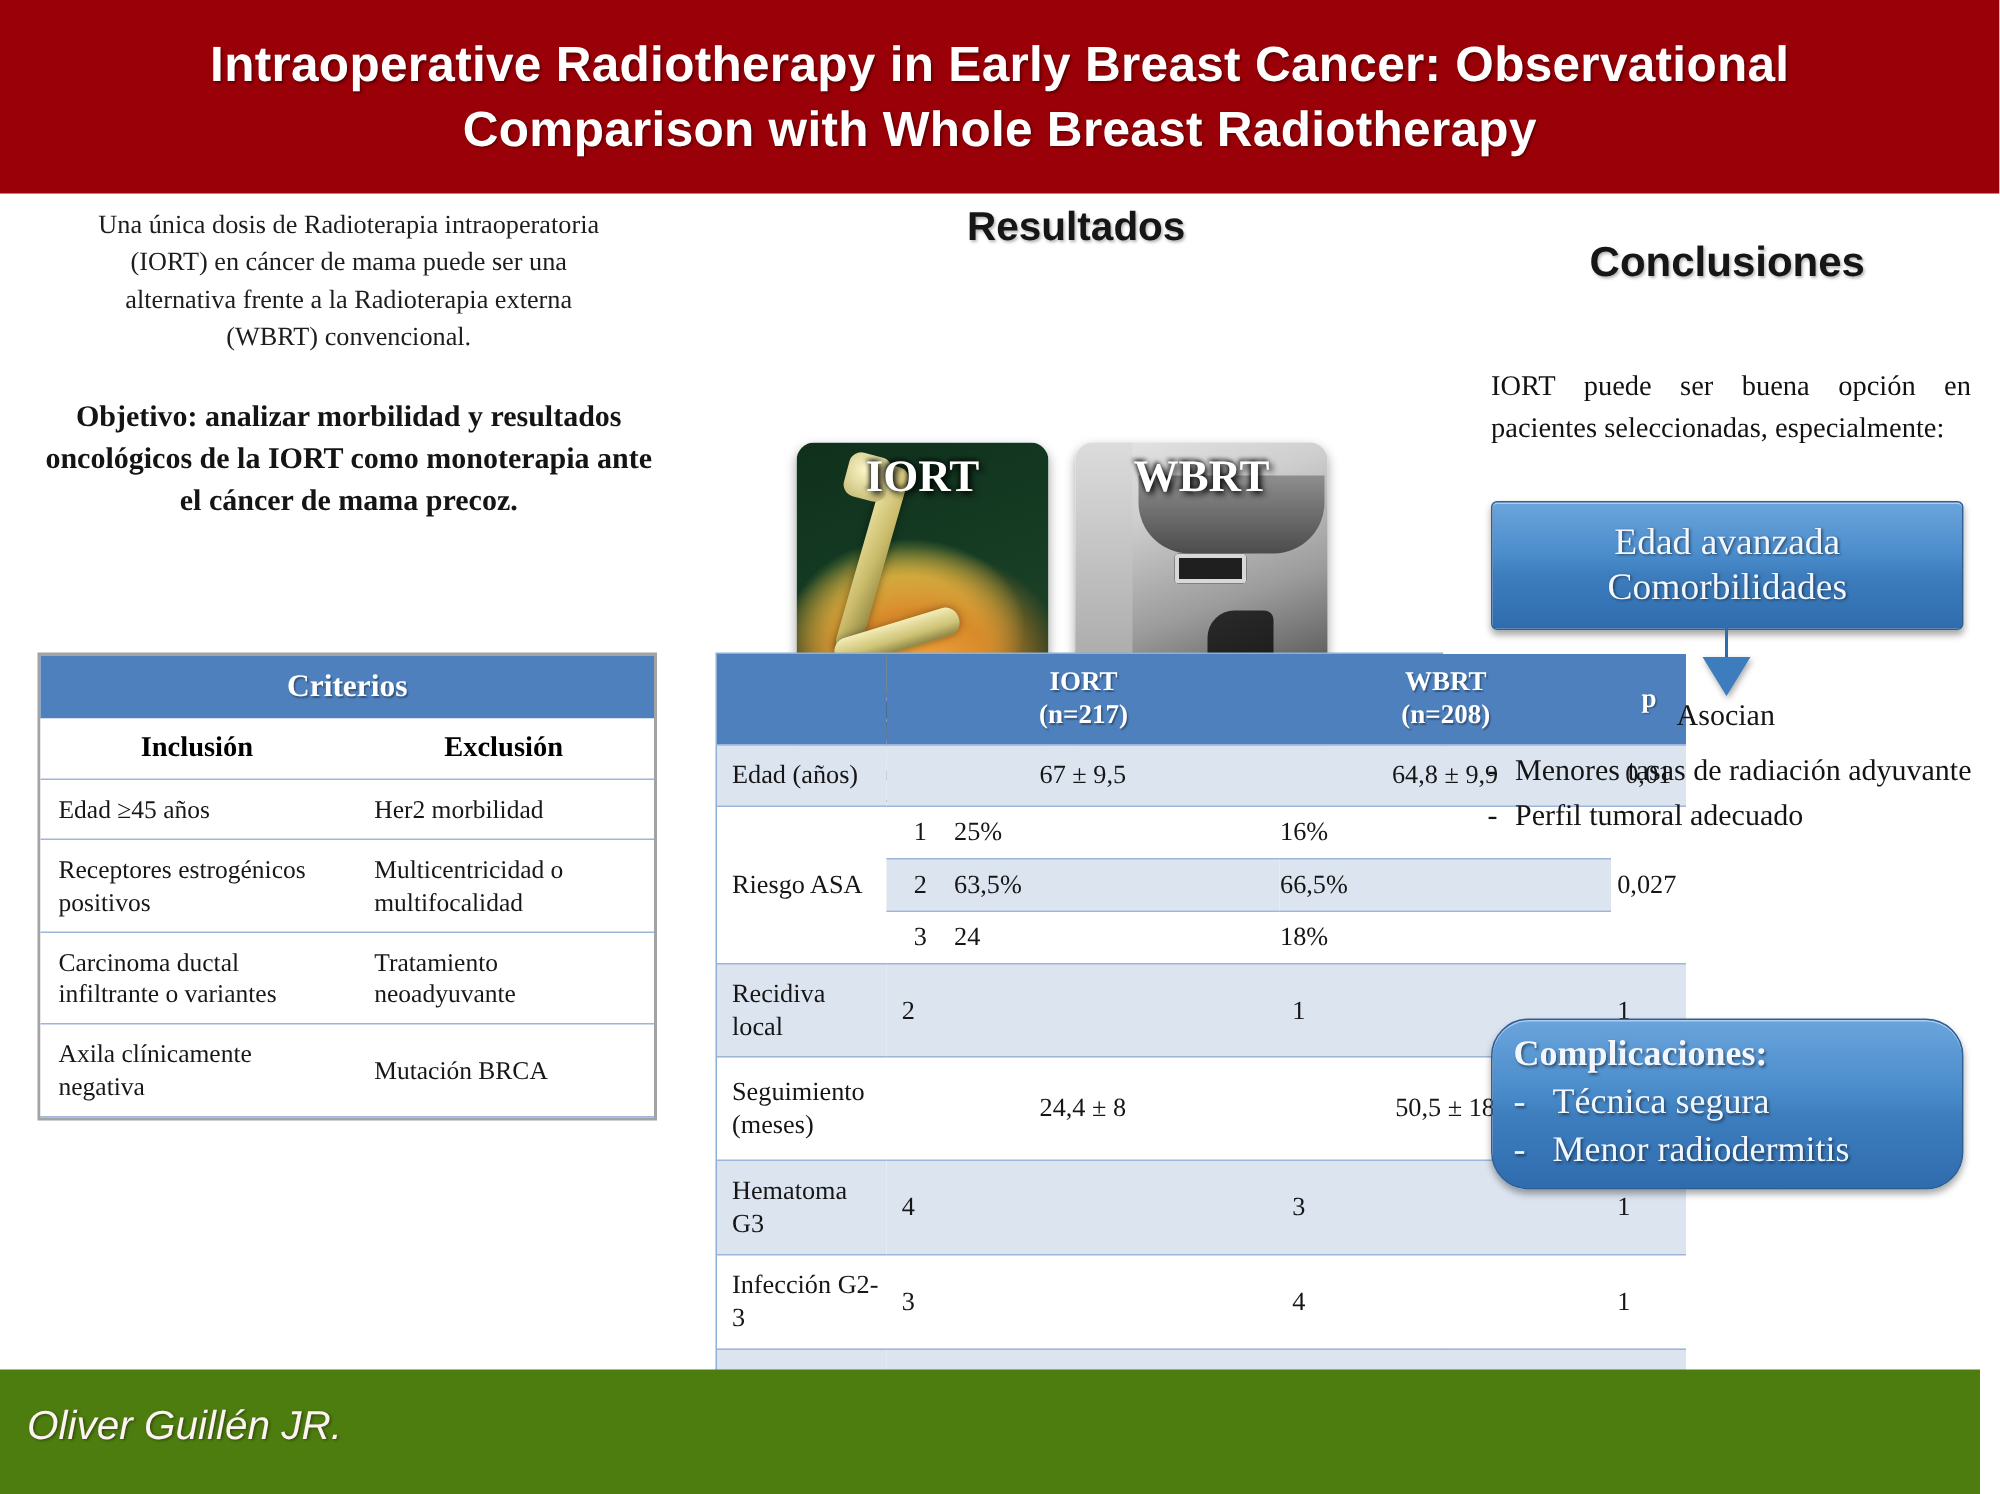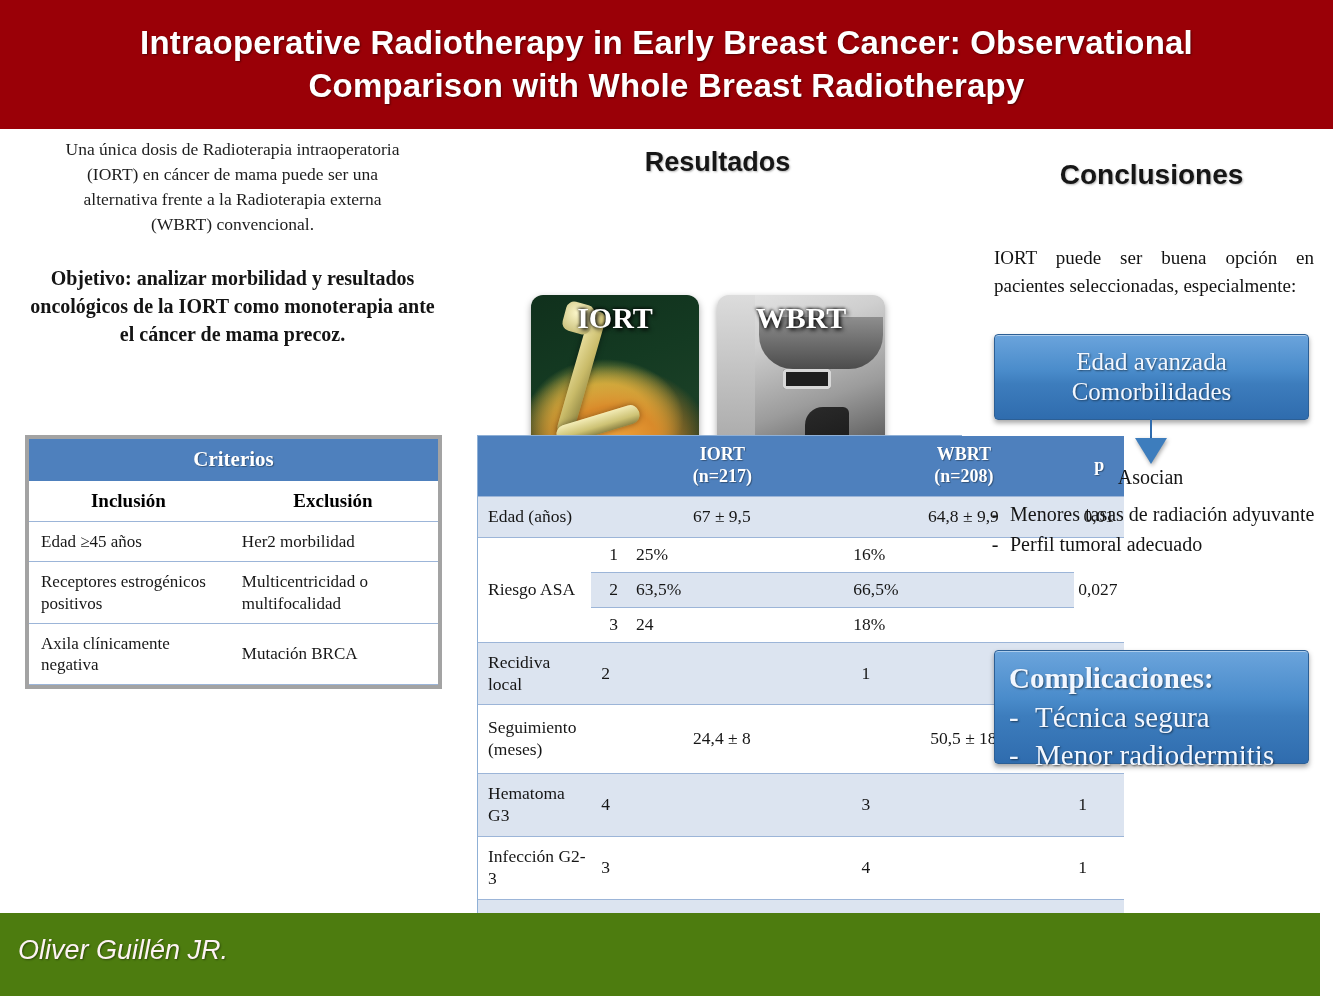--- a/index.html
+++ b/index.html
@@ -45,21 +45,21 @@
   .col-mid{left:465px;width:505px;}
   .col-right{left:970px;width:363px;}
 
   .section-head{
     text-align:center;
     font-family:"Liberation Sans", sans-serif;
     font-weight:bold;color:#161616;
     text-shadow:1px 1px 2px rgba(120,120,120,.55);
   }
   .head-intro{font-size:28px;margin-top:28px;}
-  .head-result{font-size:27px;margin-top:18px;}
+  .head-result{font-size:27px;margin-top:7px;}
   .head-concl{font-size:28px;margin-top:30px;text-align:center;}
 
   
   .intro-body{
     margin:8px auto 0 auto;width:345px;
     text-align:center;font-size:17.5px;line-height:1.42;
     color:#1d1d1d;
   }
   .intro-obj{
     margin:28px auto 6px auto;width:410px;
@@ -76,21 +76,21 @@
     font-weight:bold;text-align:center;
     text-shadow:1px 1px 1px rgba(0,0,0,.35);
   }
   .rowline{border-top:1px solid #9cb5d8;border-bottom:1px solid #9cb5d8;}
   .zebra{background:#dce4f0;}
   .plain{background:#ffffff;}
 
   
   #criterios-table{
     left:25px;top:435px;width:409px;
-    border:4px solid #a3a3a3;
+    border:2px solid #a3a3a3;
   }
   #criterios-table table{width:409px;}
   #criterios-table .title-cell{
     font-size:21px;padding:8px 0 9px 0;
   }
   #criterios-table .subhdr td{
     text-align:center;font-weight:bold;font-size:19px;
     padding:9px 0 9px 0;background:#fff;
     border-bottom:1px solid #9cb5d8;
   }
@@ -239,23 +239,23 @@
   .assoc-list{
     position:absolute;left:10px;top:372px;width:340px;
     font-size:20px;line-height:1.38;color:#141414;
   }
   .assoc-row{display:flex;margin-bottom:2px;}
   .assoc-dash{width:30px;text-align:center;flex:0 0 30px;}
   .assoc-txt{flex:1;text-align:justify;}
   .assoc-txt.nojust{text-align:left;}
 
   #box-complic{
-    left:24px;top:521px;width:313px;height:104px;
+    left:24px;top:550px;width:313px;height:104px;
     padding:8px 0 0 0;
-    font-size:29px;line-height:1.33;
+    font-size:24px;line-height:1.33;border-radius:25px;
   }
   #box-complic .cline{display:flex;padding-left:14px;}
   #box-complic .cline .d{width:26px;flex:0 0 26px;}
   #box-complic .ctitle{padding-left:14px;font-weight:bold;}
 </style>
 </head>
 <body>
 
 <div class="poster-header">
   <div class="poster-title">Intraoperative Radiotherapy in Early Breast Cancer: Observational Comparison with Whole Breast Radiotherapy</div>
@@ -278,20 +278,24 @@
         <td>Inclusión</td>
         <td>Exclusión</td>
       </tr>
       <tr class="plain rowline">
         <td class="cell">Edad ≥45 años</td>
         <td class="cell c2">Her2 morbilidad</td>
       </tr>
       <tr class="plain rowline">
         <td class="cell">Receptores estrogénicos positivos</td>
         <td class="cell c2">Multicentricidad o multifocalidad</td>
+      </tr>
+      <tr class="plain rowline">
+        <td class="cell">Carcinoma ductal infiltrante o variantes</td>
+        <td class="cell c2">Tratamiento neoadyuvante</td>
       </tr>
       <tr class="plain rowline">
         <td class="cell">Axila clínicamente negativa</td>
         <td class="cell c2">Mutación BRCA</td>
       </tr>
     </tbody>
   </table>
 </div>
 
 <div class="col col-mid">

